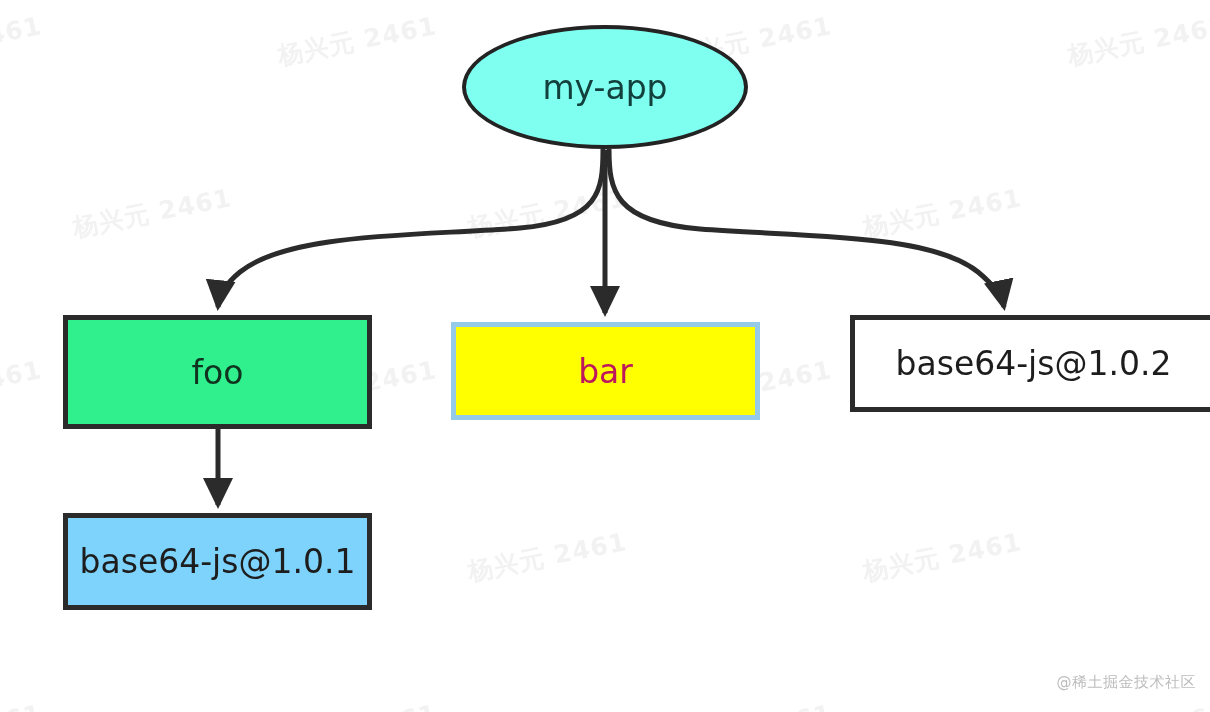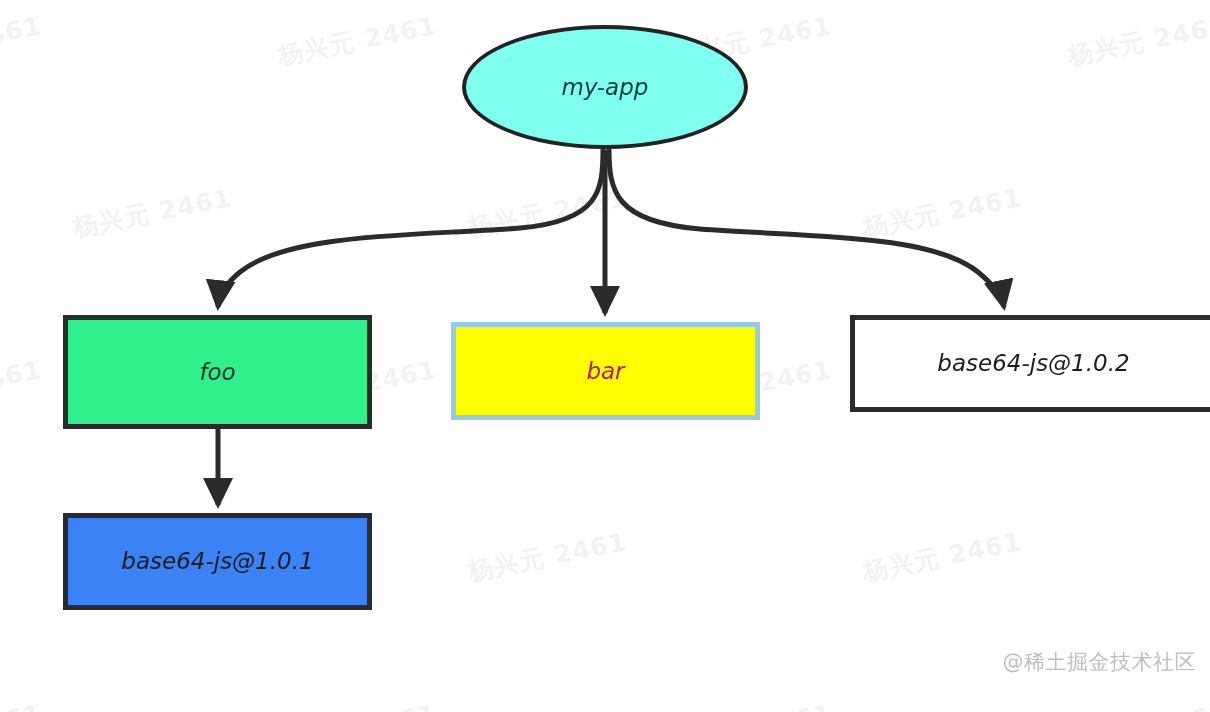--- a/index.html
+++ b/index.html
@@ -50,25 +50,24 @@
   .node {
     position: absolute;
     z-index: 2;
     display: flex;
     align-items: center;
     justify-content: center;
     box-sizing: border-box;
     text-align: center;
   }
   .node-label {
-    font-size: 23px;
+    font-size: 33px;
     color: #1d1d1d;
     line-height: 1;
     white-space: nowrap;
-    font-style: italic;
   }
 
   
   #node-my-app {
     left: 462px;
     top: 25px;
     width: 286px;
     height: 124px;
     border-radius: 50%;
     background: #7ffff0;
@@ -107,32 +106,32 @@
     background: #ffffff;
     border: 5px solid #2b2b2b;
   }
 
   
   #node-base64-101 {
     left: 63px;
     top: 513px;
     width: 309px;
     height: 97px;
-    background: #3b82f6;
+    background: #7dd3fc;
     border: 5px solid #2b2b2b;
     justify-content: center;
   }
 
   
   #credit {
     position: absolute;
     right: 14px;
-    bottom: 36px;
+    bottom: 20px;
     z-index: 3;
-    font-size: 21px;
+    font-size: 15px;
     color: #bdbdbd;
     letter-spacing: 0.5px;
     white-space: nowrap;
     font-family: "DejaVu Sans", "Liberation Sans", sans-serif;
   }
 </style>
 </head>
 <body>
 
 <div id="canvas">

